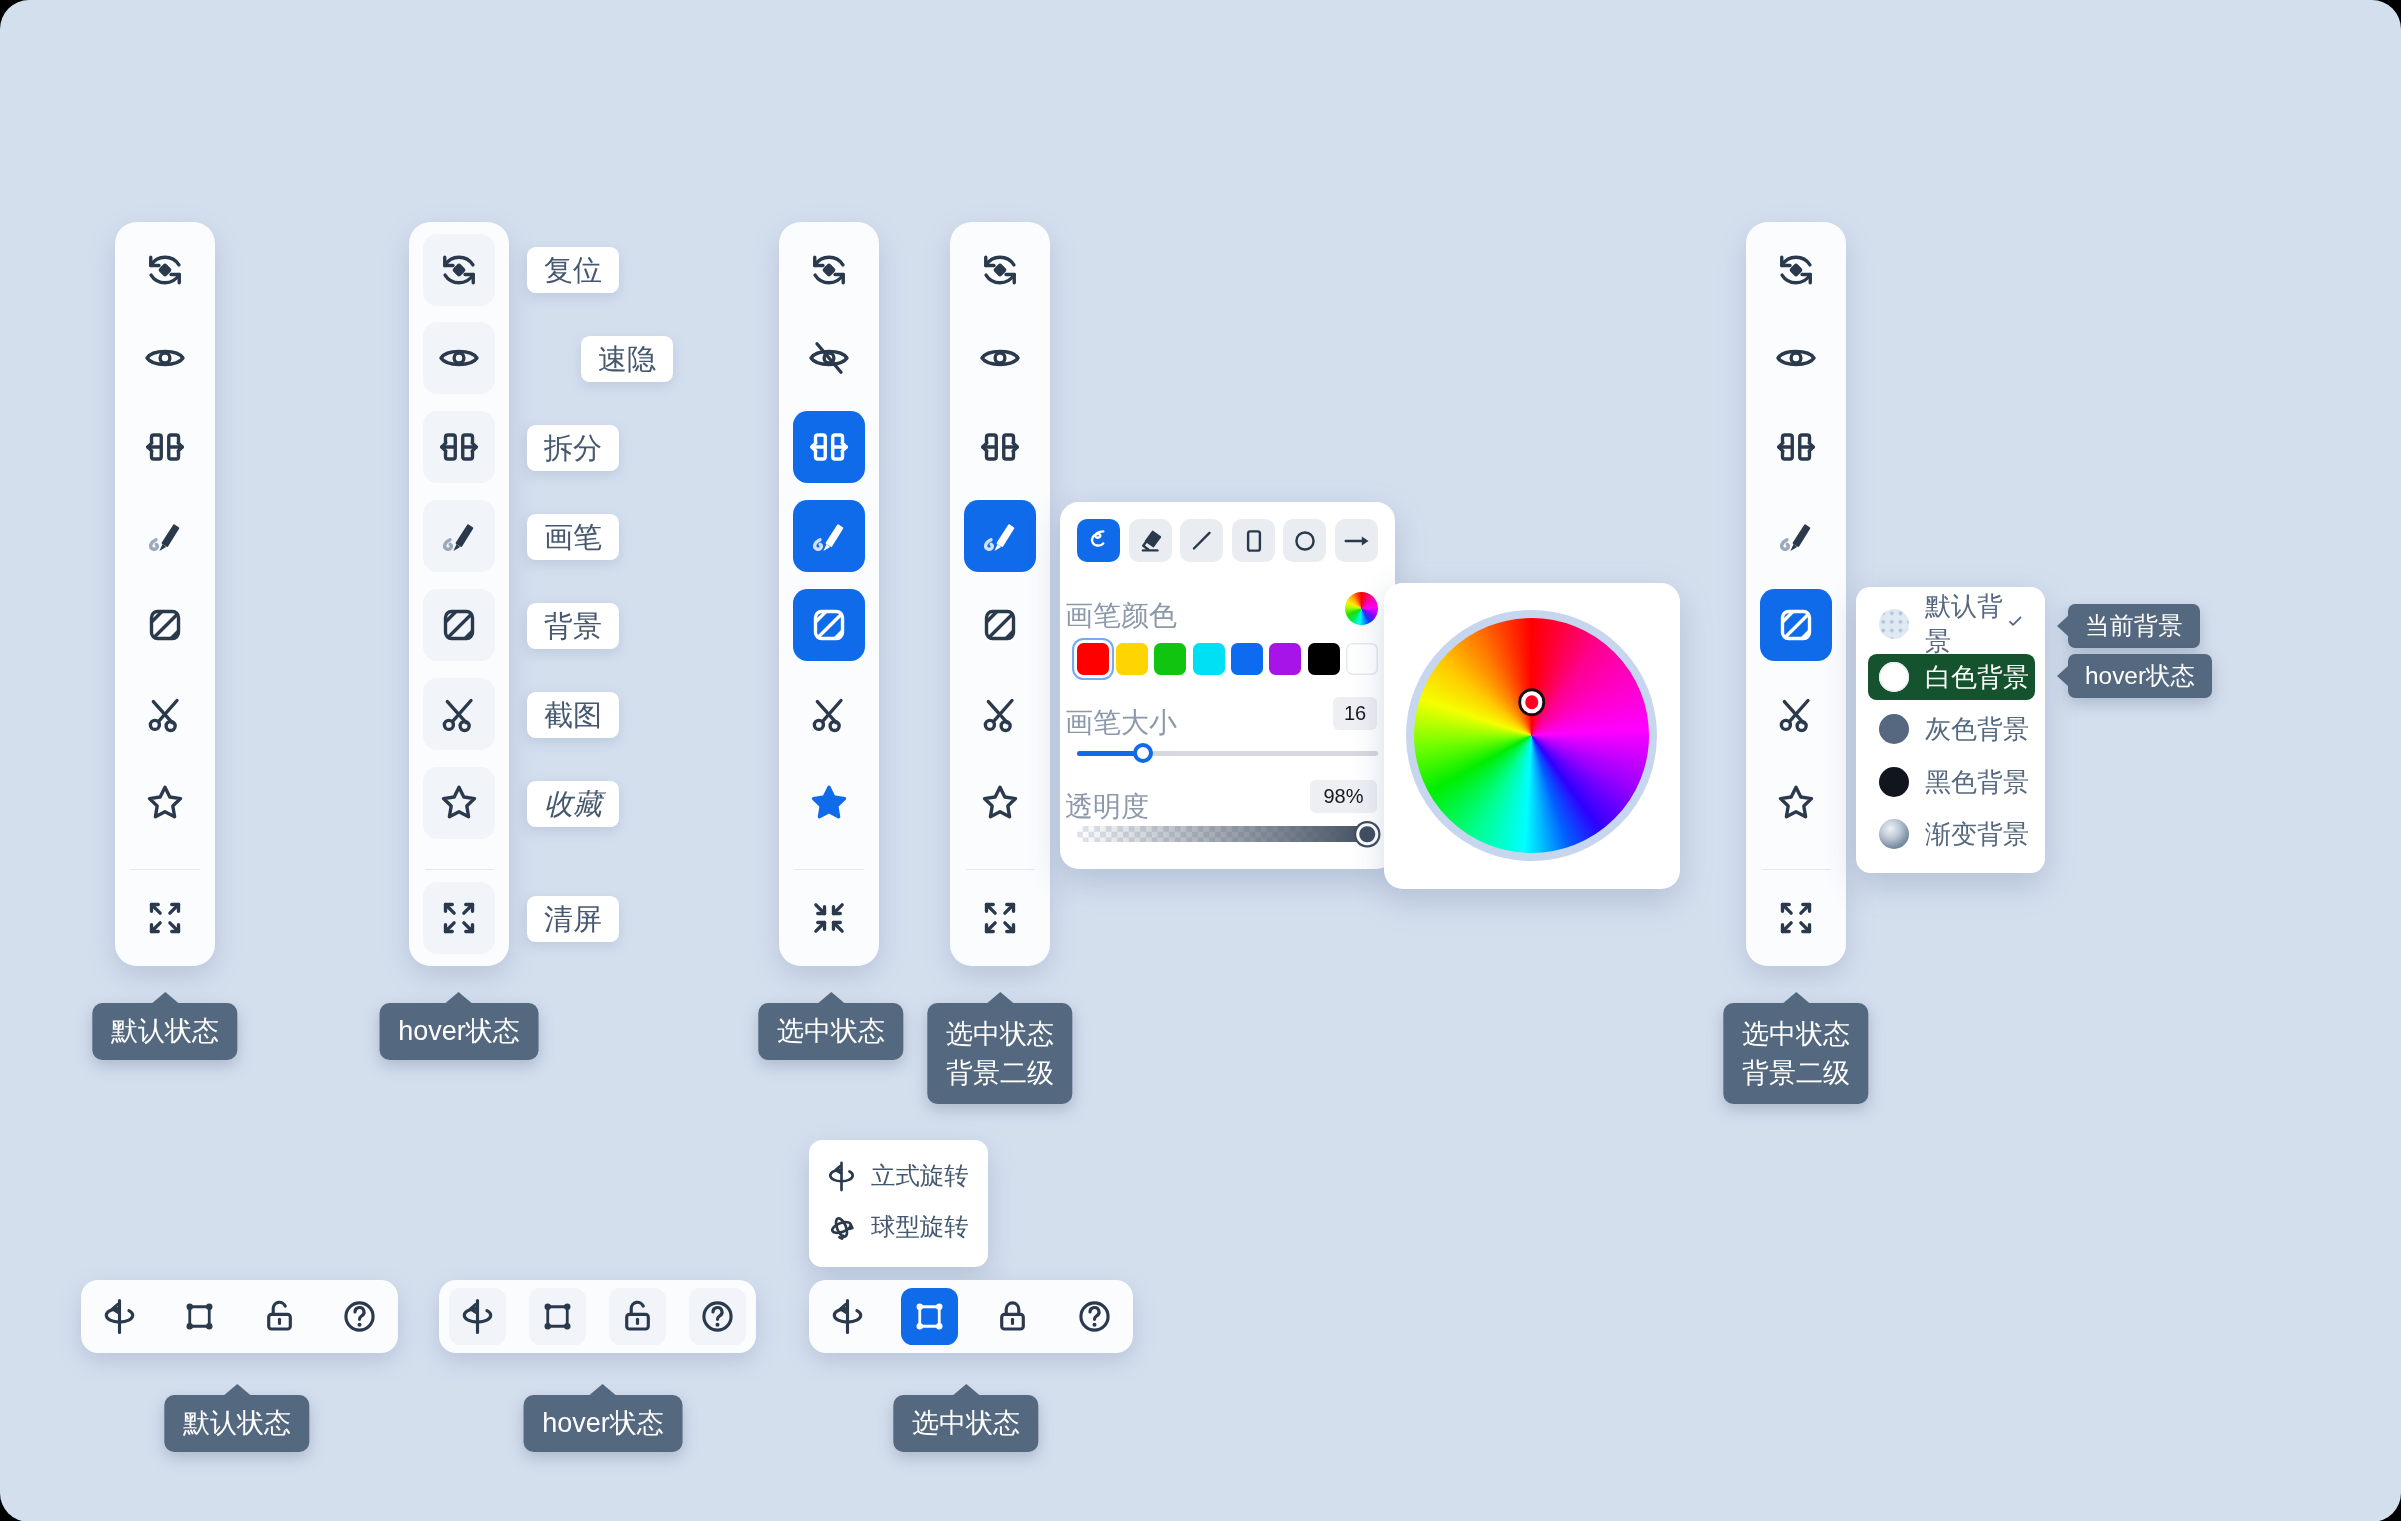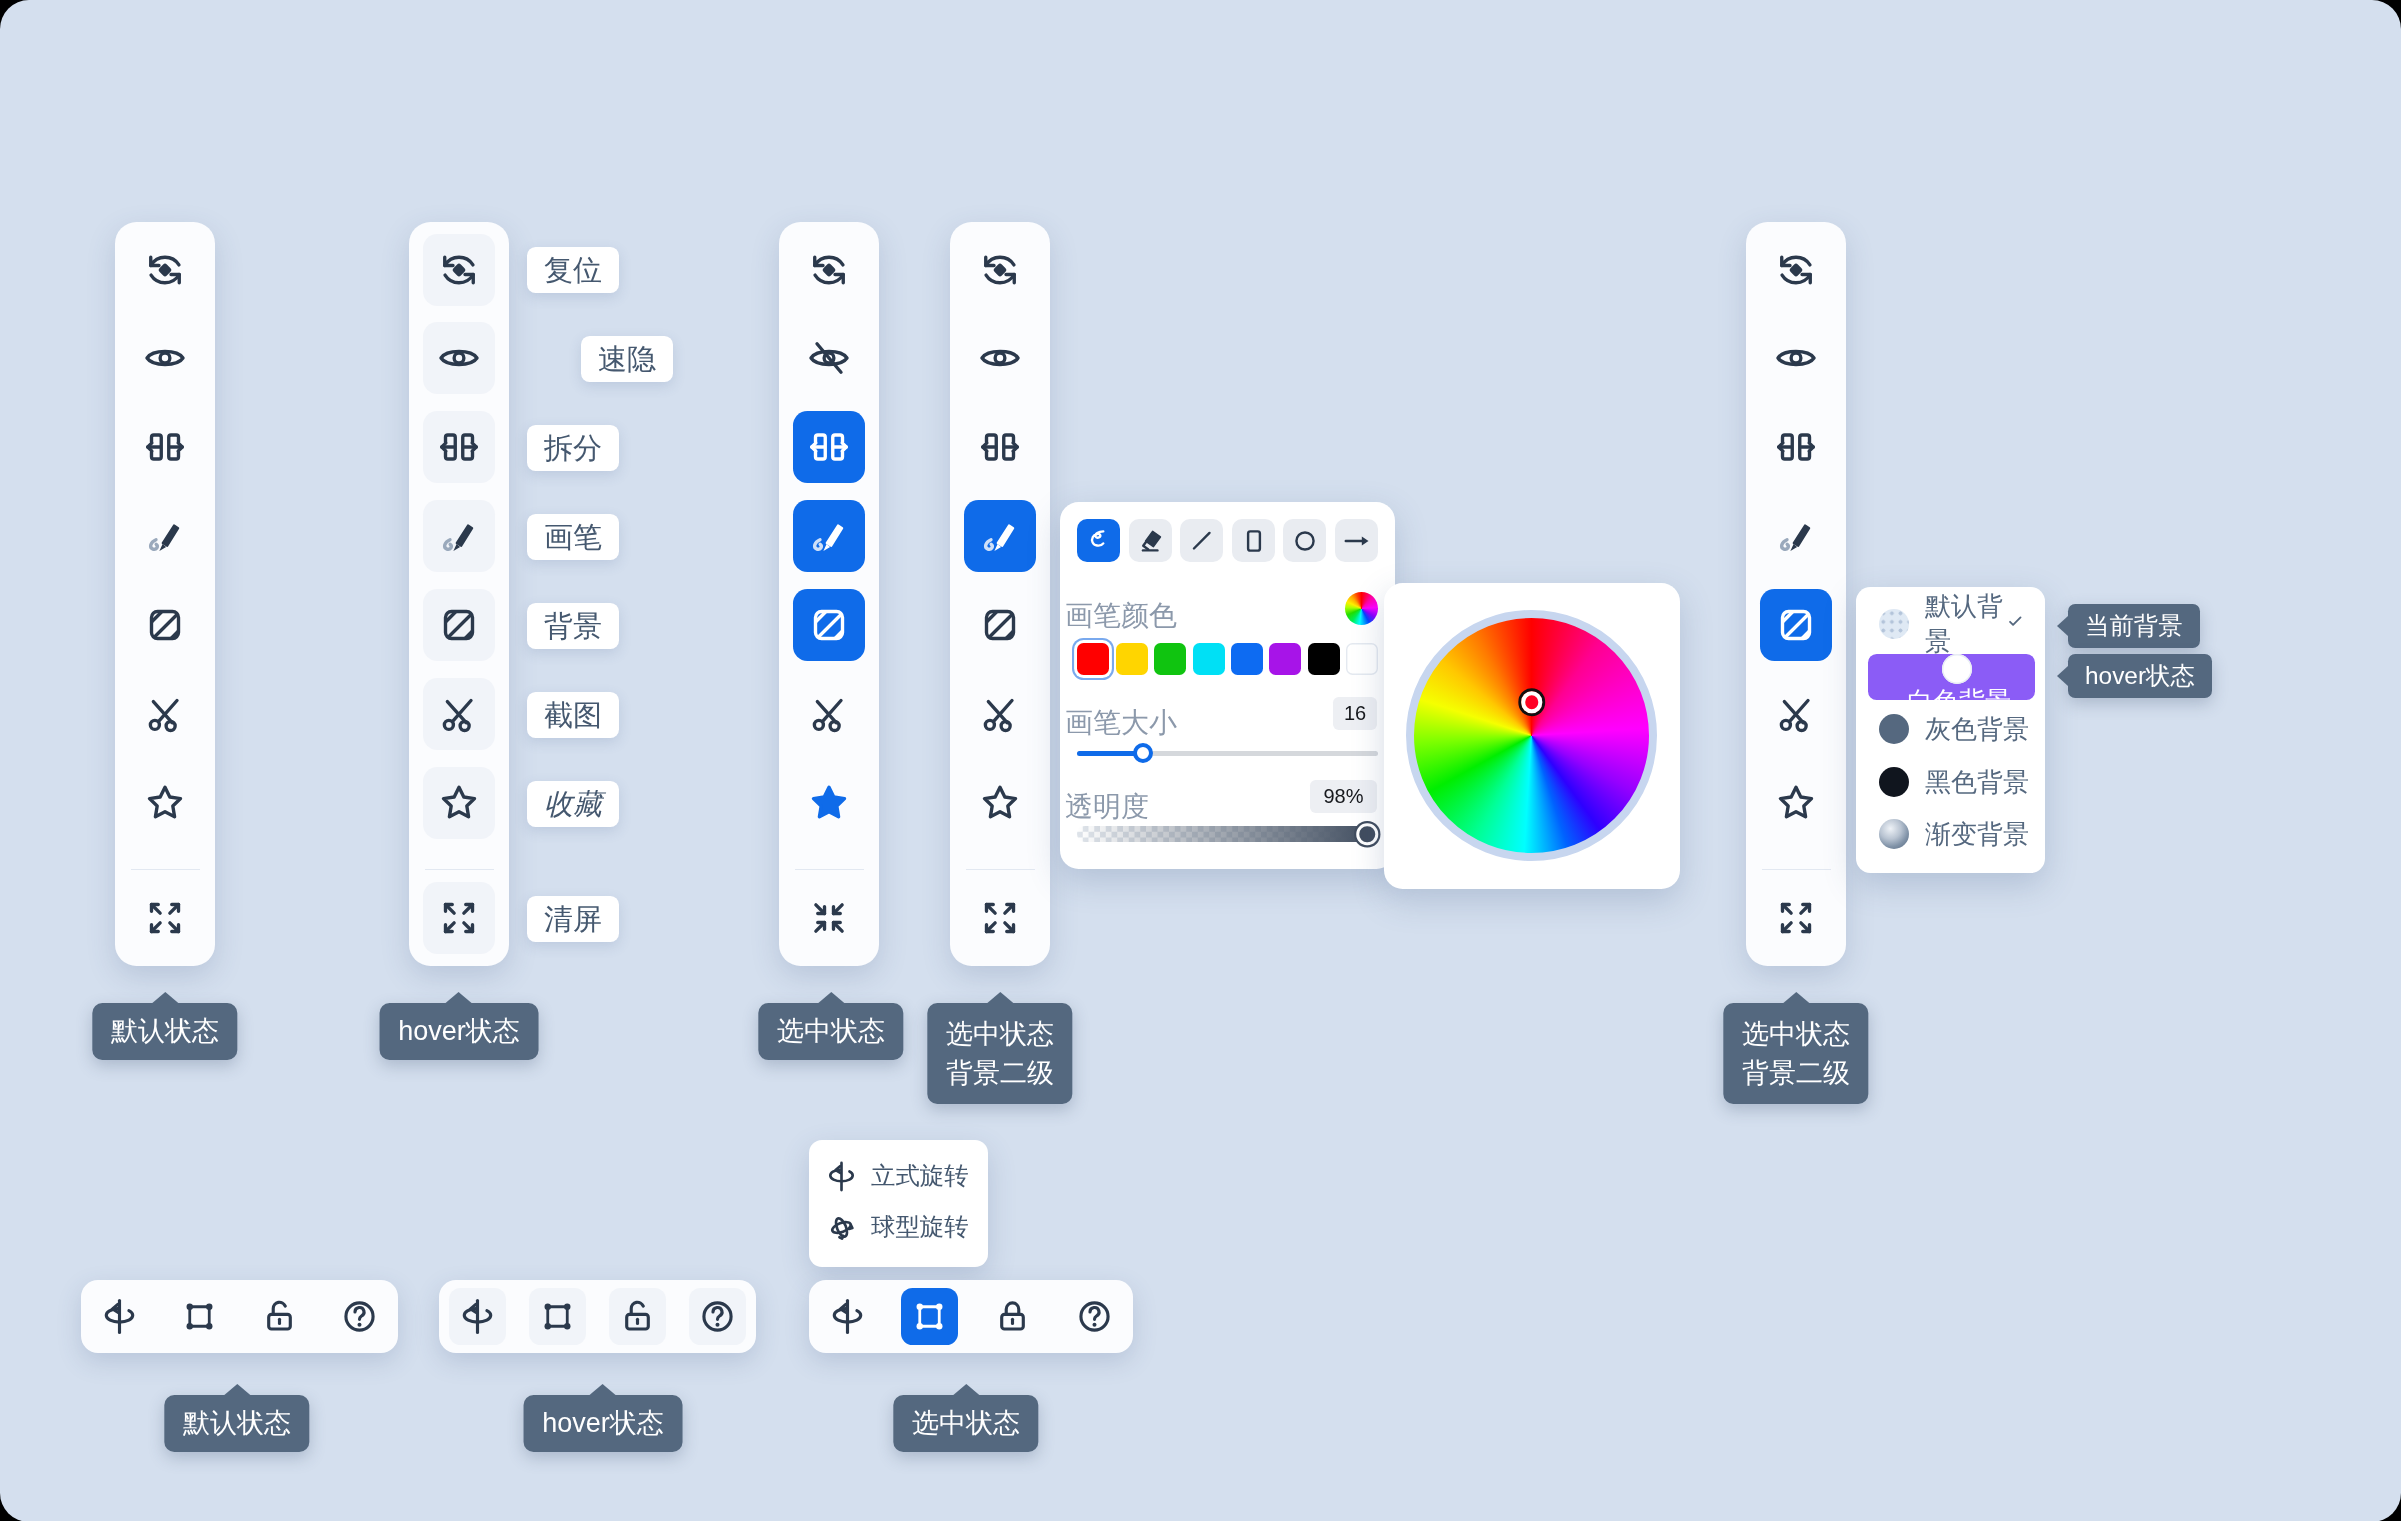--- a/index.html
+++ b/index.html
@@ -66,21 +66,21 @@
   #wheel{position:absolute;left:22px;top:26.6px;width:251px;height:251px;border-radius:50%;box-sizing:border-box;
        border:8.6px solid #c7d6ef;
        background:conic-gradient(from 0deg,#ff0000 0%,#ff0090 10%,#ff00ff 24%,#9500ff 33%,#2e00ff 40%,#0062ff 45%,#00ffff 51%,#00ff95 58%,#00ee00 67%,#7dff00 74%,#f5ff00 80%,#ffc800 86%,#ff7a00 92%,#ff2e00 97%,#ff0000 100%);}
   #wheel-marker{position:absolute;left:50%;top:36%;width:21.5px;height:21.5px;border-radius:50%;box-sizing:border-box;
        border:4.3px solid #fff;box-shadow:0 0 0 2.9px #111,inset 0 0 0 14.4px rgba(255,0,40,.9);transform:translate(-50%,-50%);}
 
   
   #bg-menu{position:absolute;left:1856px;top:587px;width:189px;height:286px;background:#fff;border-radius:14.4px;
        box-shadow:0 11.5px 33px rgba(60,85,130,.22);}
   .bg-row{position:absolute;left:11.5px;width:167px;height:46px;border-radius:8.6px;display:flex;align-items:center;}
-  .bg-row.sel{background:#8b5cf6;flex-direction:column;}
+  .bg-row.sel{background:#14532d;}
   .bg-dot{width:30px;height:30px;border-radius:50%;margin-left:11.5px;flex:none;}
   .bg-dot.dotted{background-color:#dfe9f4;background-image:radial-gradient(#b3c4da 1.7px, transparent 2.2px);background-size:8.6px 8.6px;}
   .bg-dot.white{background:#fff;box-shadow:inset 0 0 0 1.4px #e8edf4;}
   .bg-dot.gray{background:#55687f;}
   .bg-dot.black{background:#10151e;}
   .bg-dot.grad{background:radial-gradient(circle at 38% 32%, #eef2f7, #b9c4d2 38%, #8193a8 65%, #51647c);}
   .bg-label{font-size:26px;color:#55687f;margin-left:16px;}
   .bg-row.sel .bg-label{color:#fff;}
   .bg-check{margin-left:auto;margin-right:10px;width:24.4px;height:24.4px;color:#55687f;}
 

